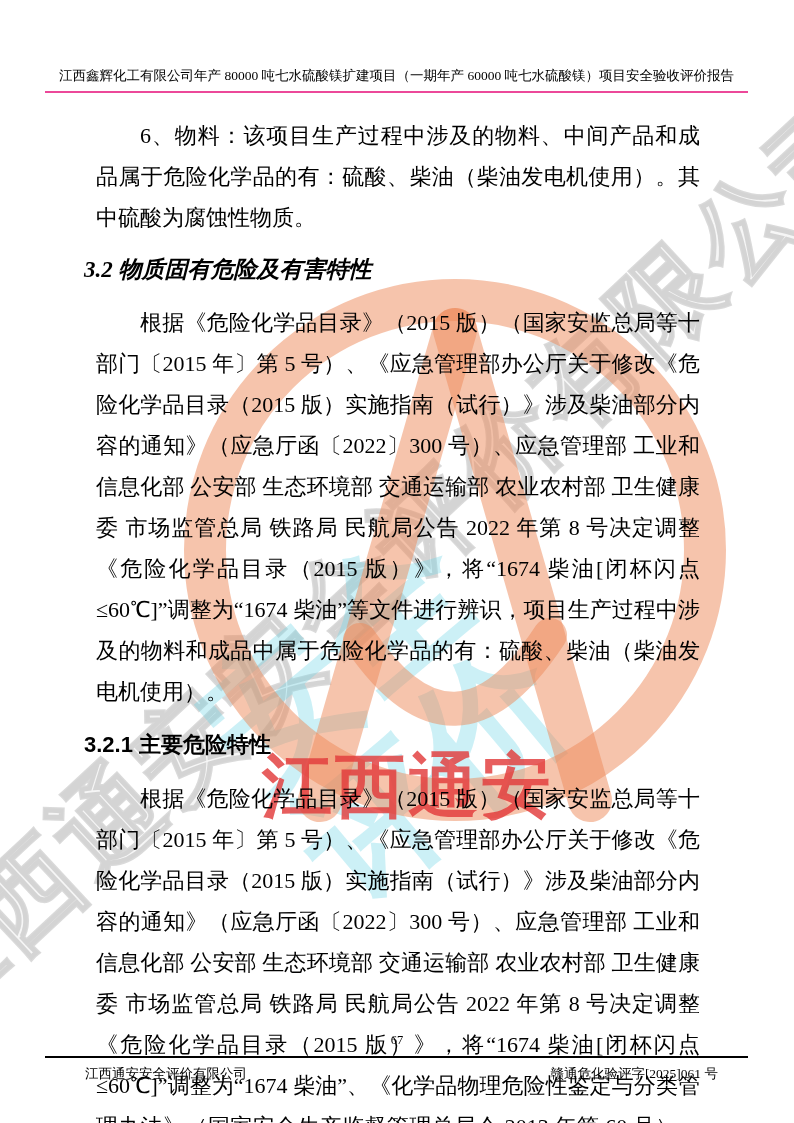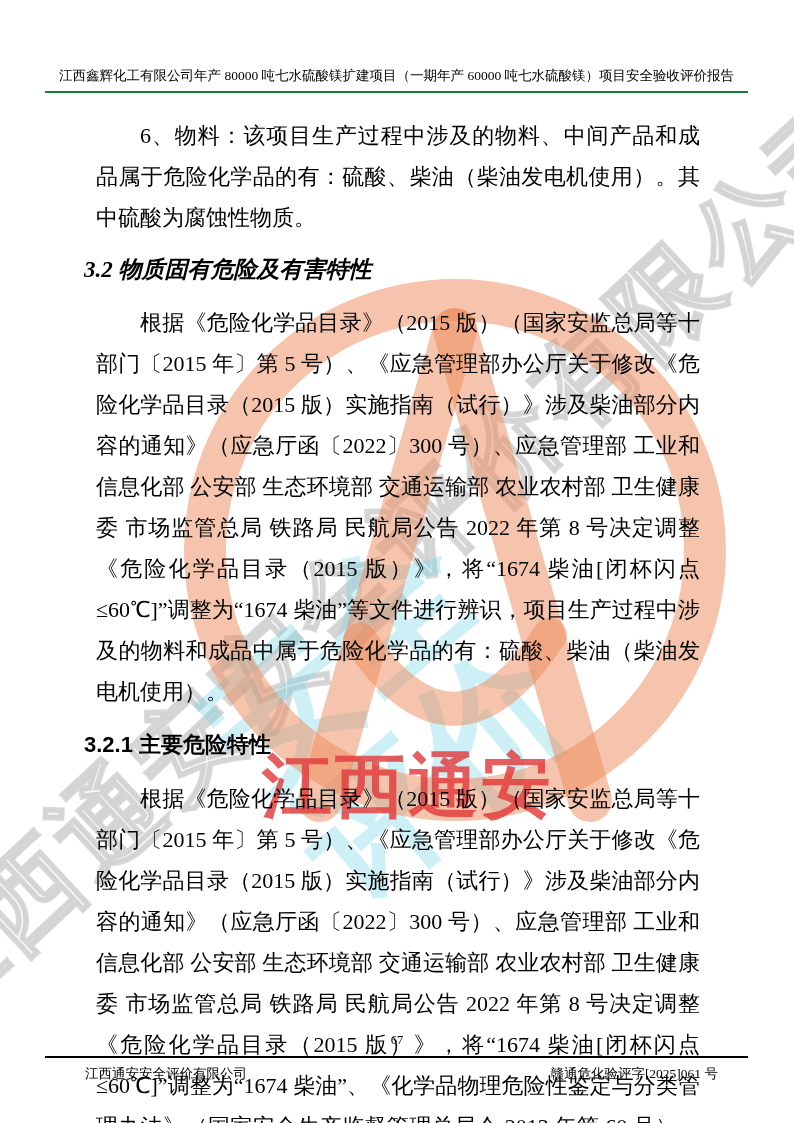--- a/index.html
+++ b/index.html
@@ -10,21 +10,21 @@
     background:#ffffff;
     overflow:hidden;
     font-family:"Liberation Serif", serif;
     color:#000;
   }
   
   .doc-header{
     position:absolute;top:66px;left:45px;right:46px;
     text-align:center;
     font-size:13.5px;line-height:20px;
-    border-bottom:2px solid #15803d;
+    border-bottom:2px solid #ec4899;
     padding-bottom:5px;
     z-index:3;
   }
   
   .wm-diagonal{
     position:absolute;left:390px;top:560px;
     transform:translate(-50%,-50%) rotate(-43deg);
     white-space:nowrap;
     font-family:"Liberation Sans", sans-serif;
     font-weight:bold;

